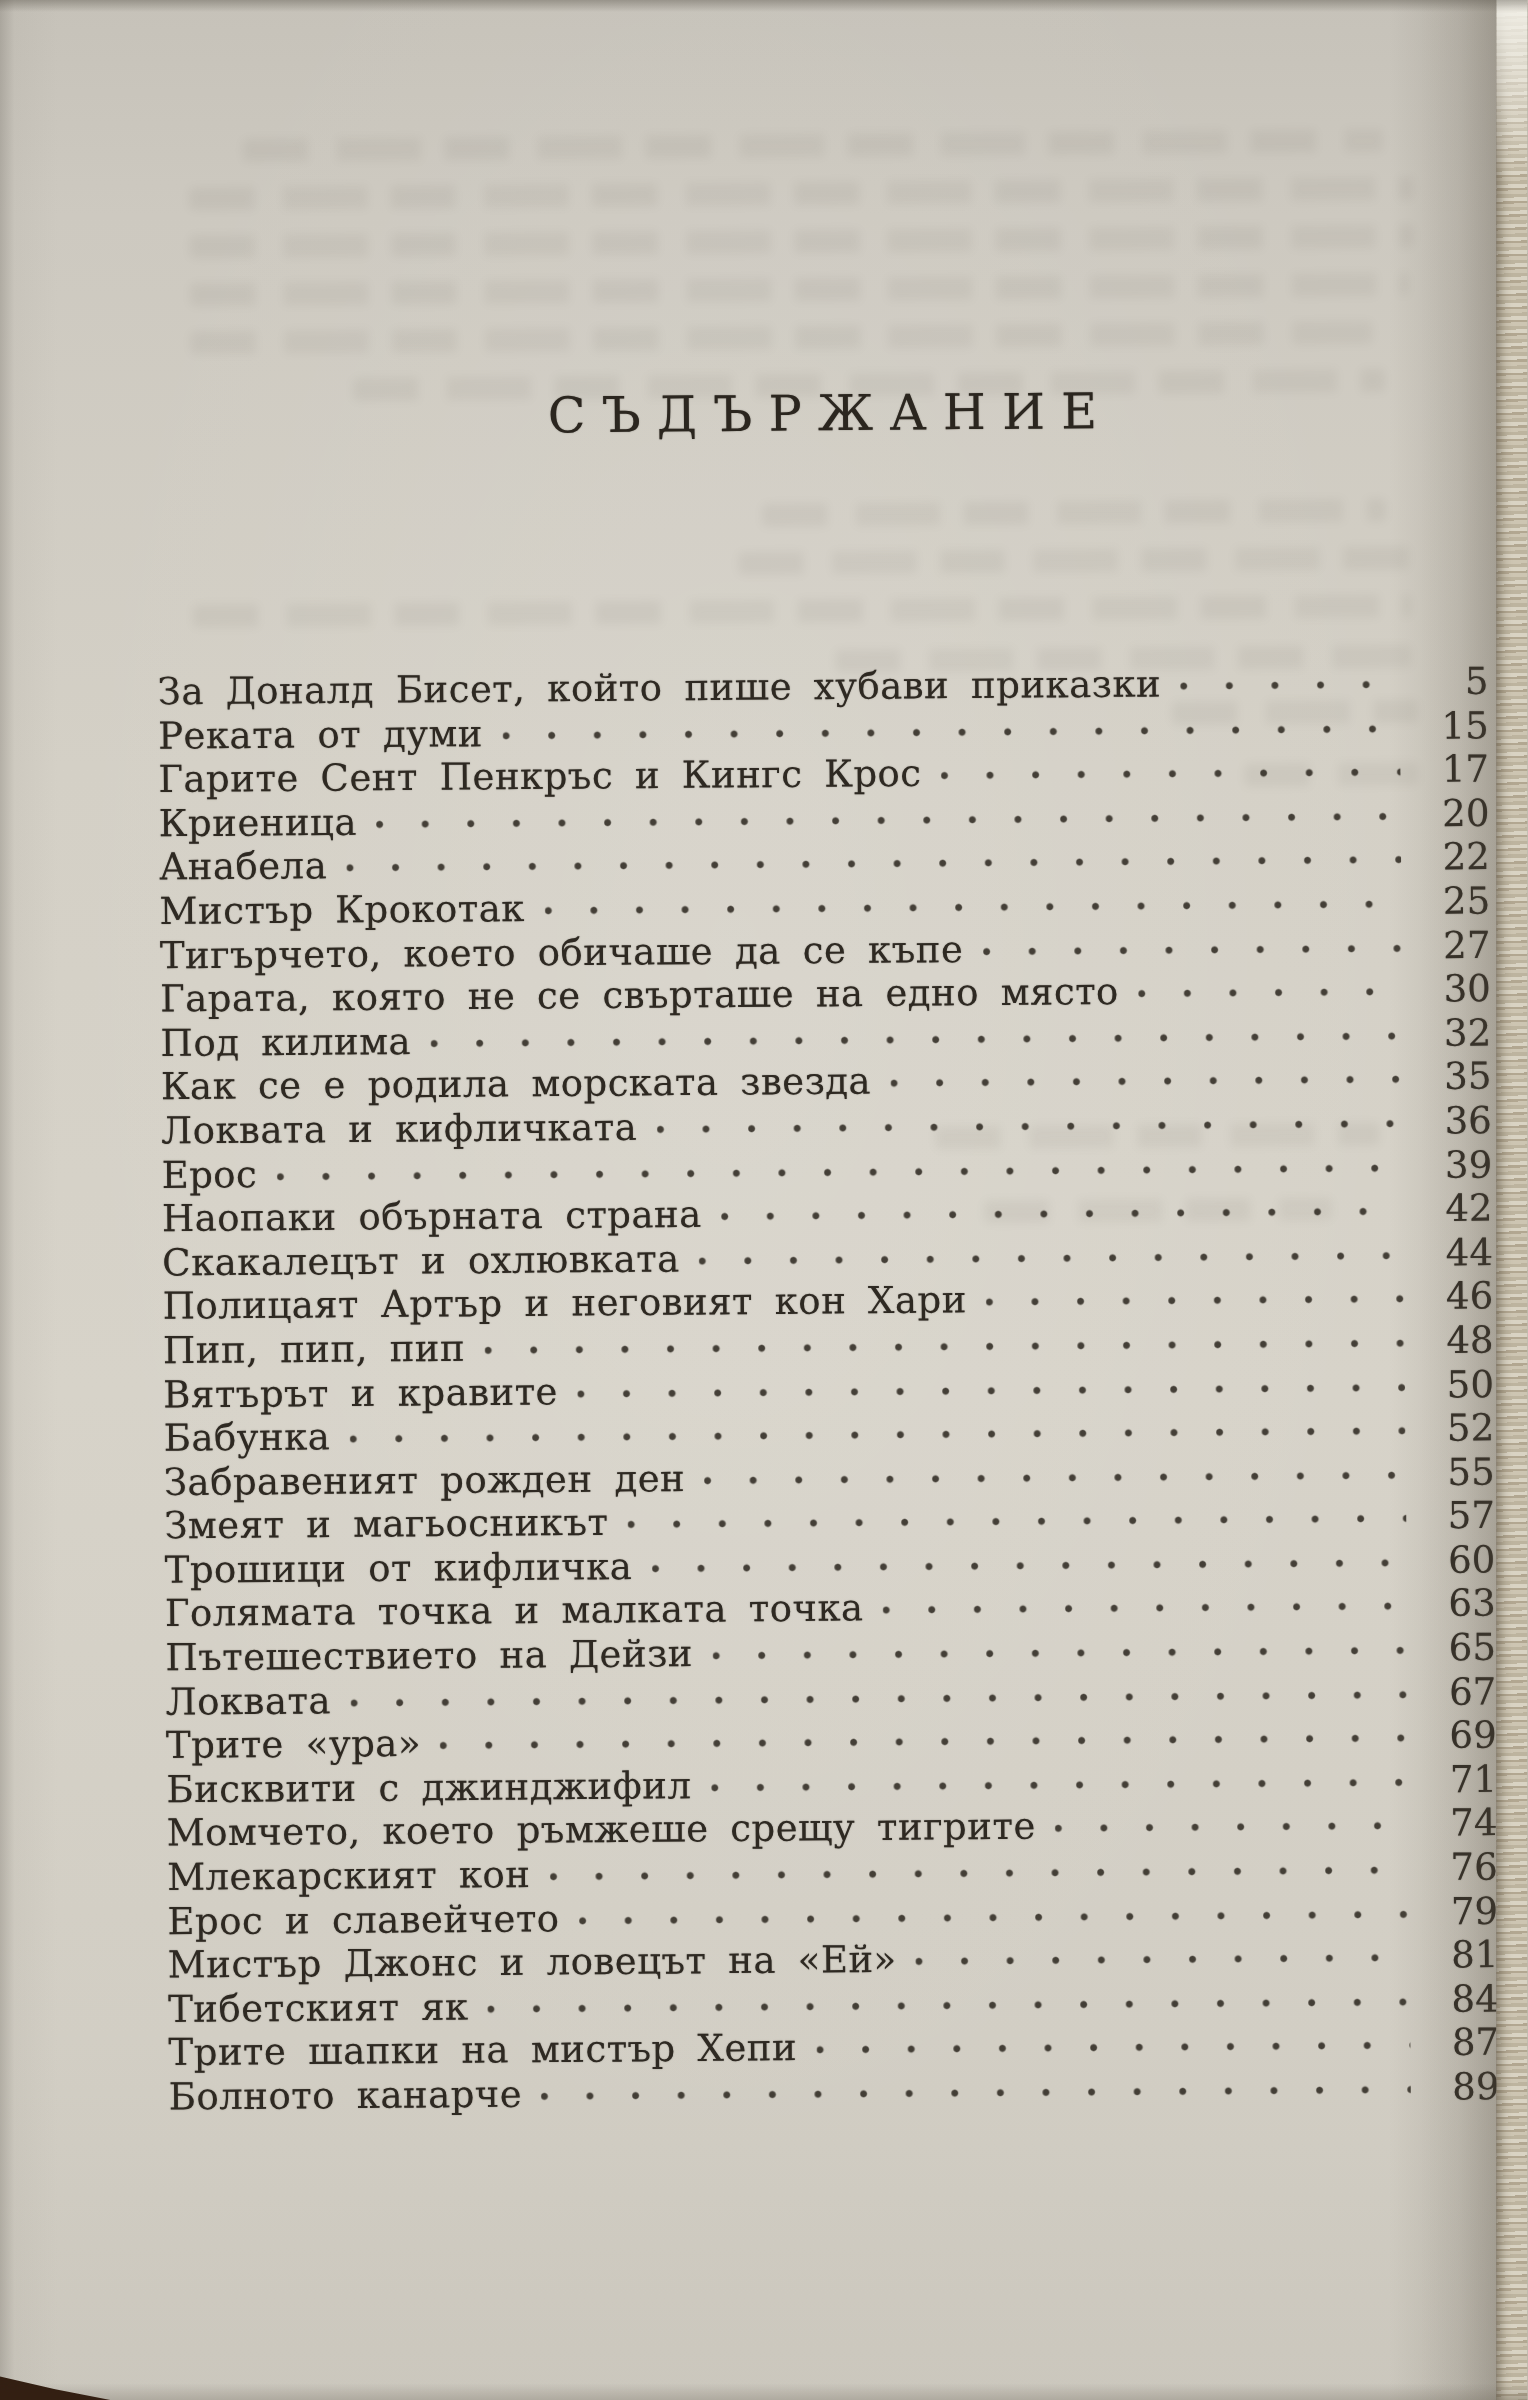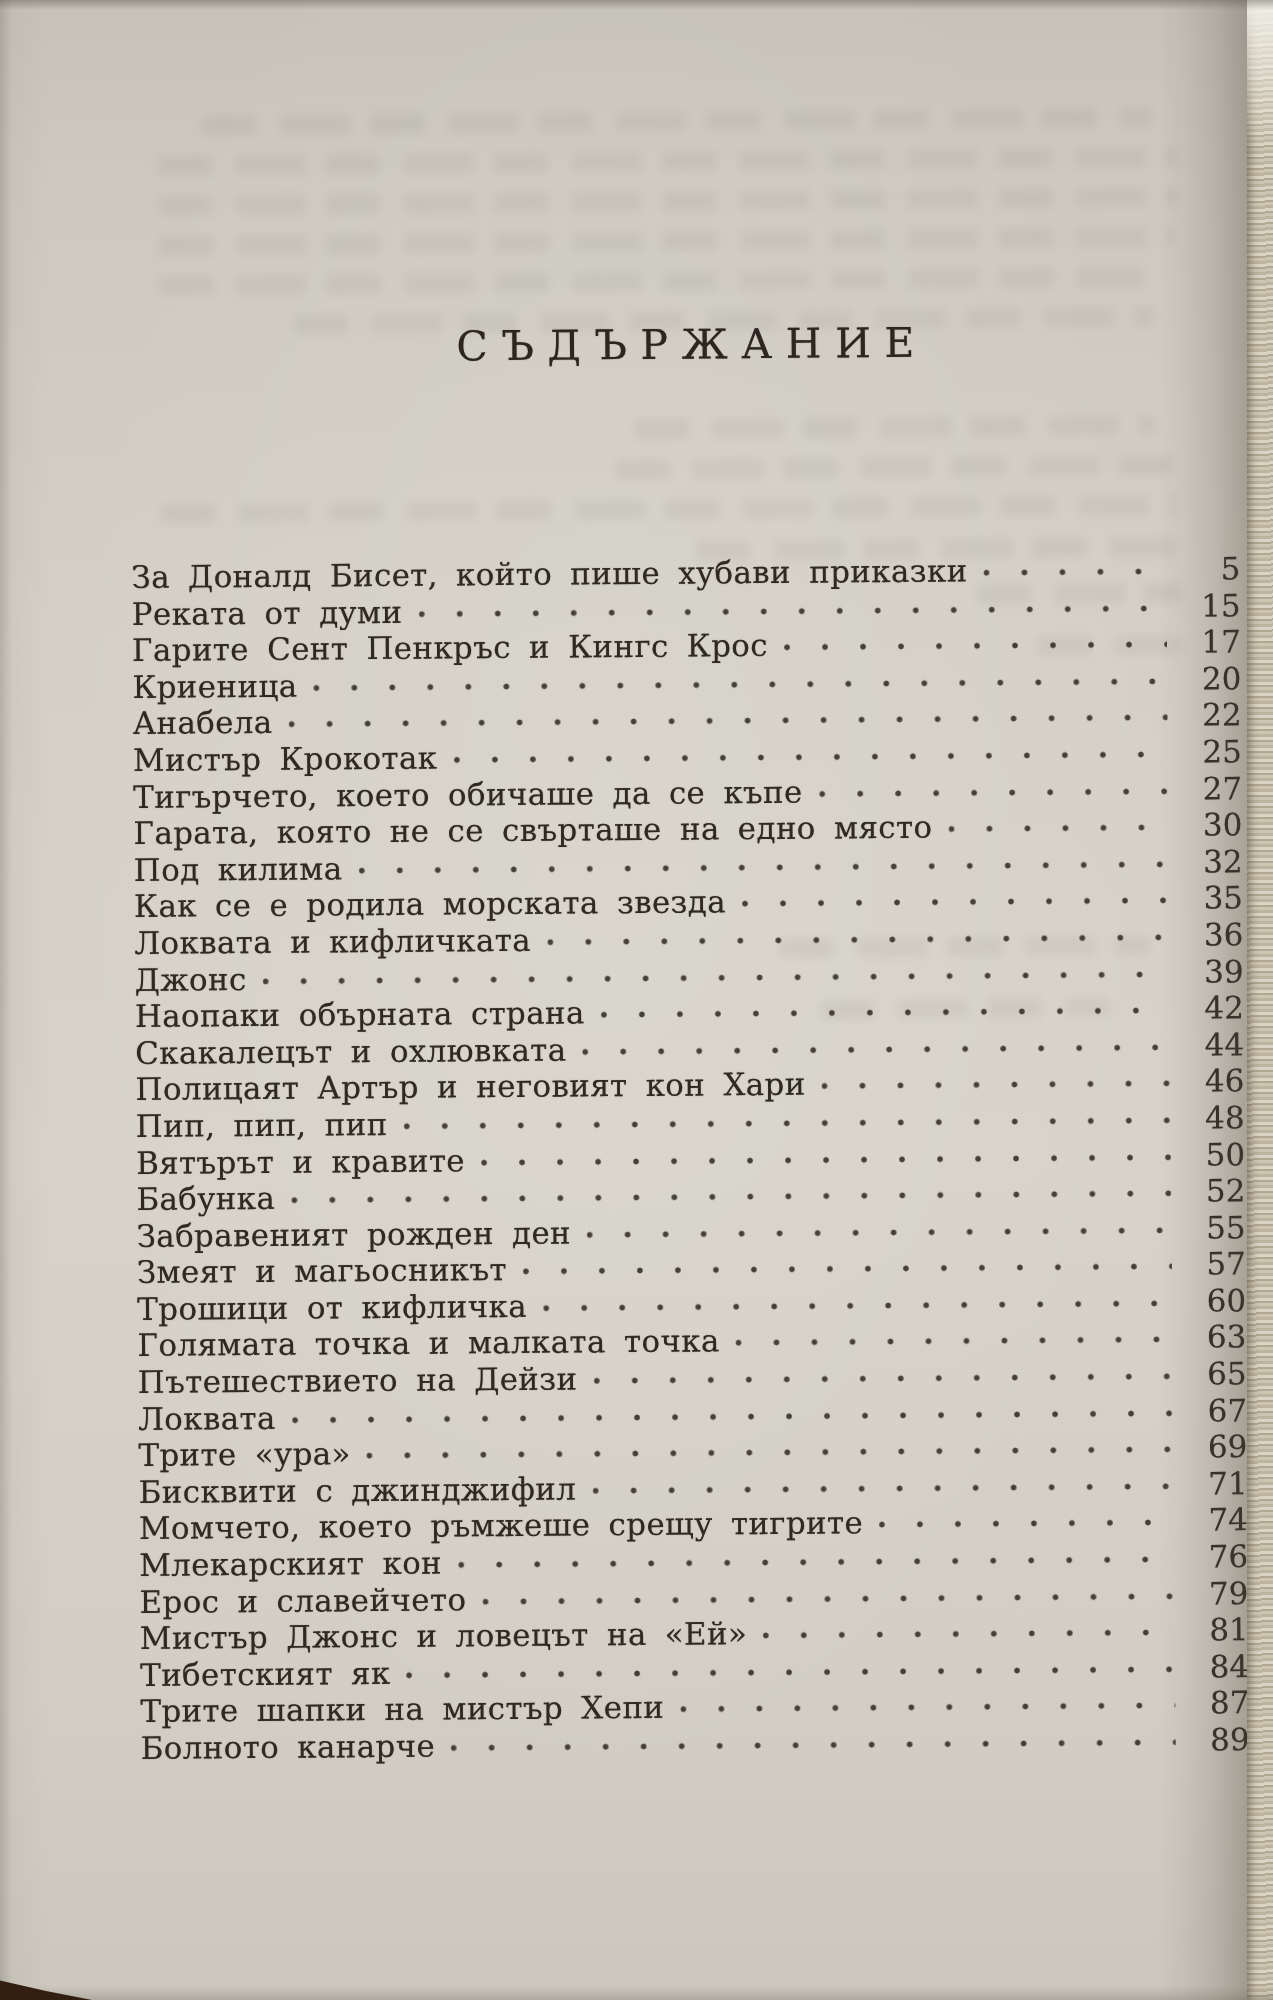--- a/index.html
+++ b/index.html
@@ -162,21 +162,21 @@
           <span class="etitle">Как се е родила морската звезда</span>
           <span class="leader"></span>
           <span class="pnum">35</span>
         </div>
         <div class="row">
           <span class="etitle">Локвата и кифличката</span>
           <span class="leader"></span>
           <span class="pnum">36</span>
         </div>
         <div class="row">
-          <span class="etitle">Джонс</span>
+          <span class="etitle">Ерос</span>
           <span class="leader"></span>
           <span class="pnum">39</span>
         </div>
         <div class="row">
           <span class="etitle">Наопаки обърната страна</span>
           <span class="leader"></span>
           <span class="pnum">42</span>
         </div>
         <div class="row">
           <span class="etitle">Скакалецът и охлювката</span>

